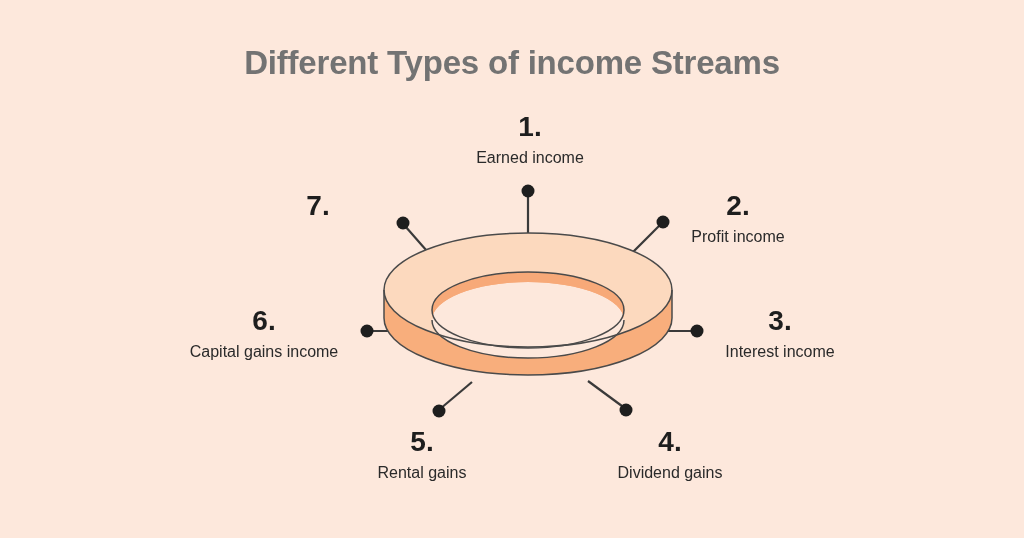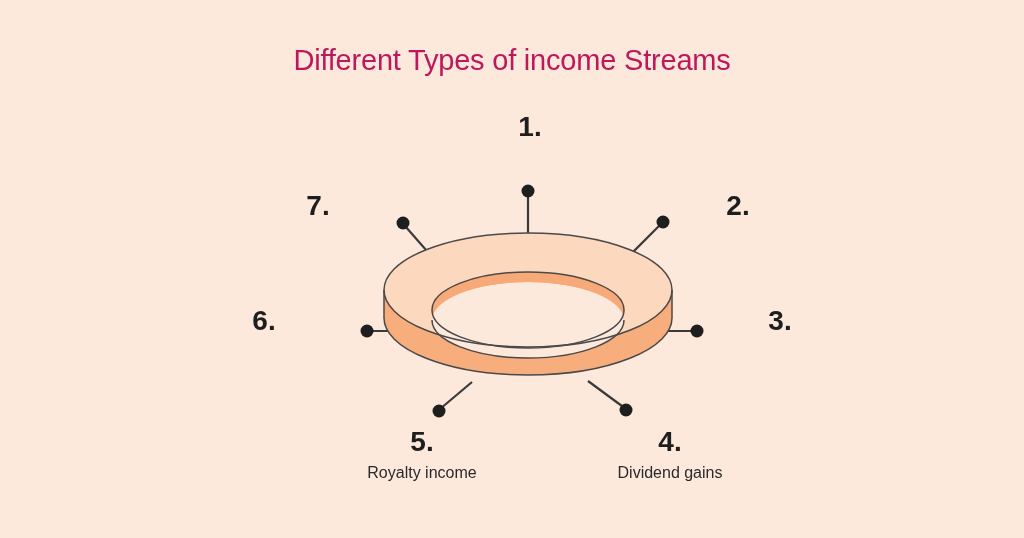--- a/index.html
+++ b/index.html
@@ -20,24 +20,24 @@
     width: 1024px;
     height: 538px;
     background: #FDE8DC;
   }
   #title {
     position: absolute;
     left: 0;
     top: 44px;
     width: 1024px;
     text-align: center;
-    font-size: 29px;
-    font-weight: normal;
+    font-size: 33px;
+    font-weight: bold;
     letter-spacing: -0.2px;
-    color: #be185d;
+    color: #737373;
     white-space: nowrap;
   }
   .spoke-svg {
     position: absolute;
     left: 0;
     top: 0;
     width: 1024px;
     height: 538px;
     pointer-events: none;
   }
@@ -142,41 +142,45 @@
       <line x1="292" y1="62" x2="292" y2="90"></line>
 
       <ellipse cx="148" cy="82" rx="96" ry="38"></ellipse>
 
       <path d="M 52,82 A 96,38 0 0 0 244,82" transform="translate(0,10)"></path>
     </g>
   </svg>
 
   <div class="label lb-1">
     <span class="num">1.</span>
+    <span class="txt">Earned income</span>
   </div>
 
   <div class="label lb-2">
     <span class="num">2.</span>
+    <span class="txt">Profit income</span>
   </div>
 
   <div class="label lb-3">
     <span class="num">3.</span>
+    <span class="txt">Interest income</span>
   </div>
 
   <div class="label lb-4">
     <span class="num">4.</span>
     <span class="txt">Dividend gains</span>
   </div>
 
   <div class="label lb-5">
     <span class="num">5.</span>
-    <span class="txt">Royalty income</span>
+    <span class="txt">Rental gains</span>
   </div>
 
   <div class="label lb-6">
     <span class="num">6.</span>
+    <span class="txt">Capital gains income</span>
   </div>
 
   <div class="label lb-7">
     <span class="num">7.</span>
   </div>
 
 </div>
 
 </body></html>

